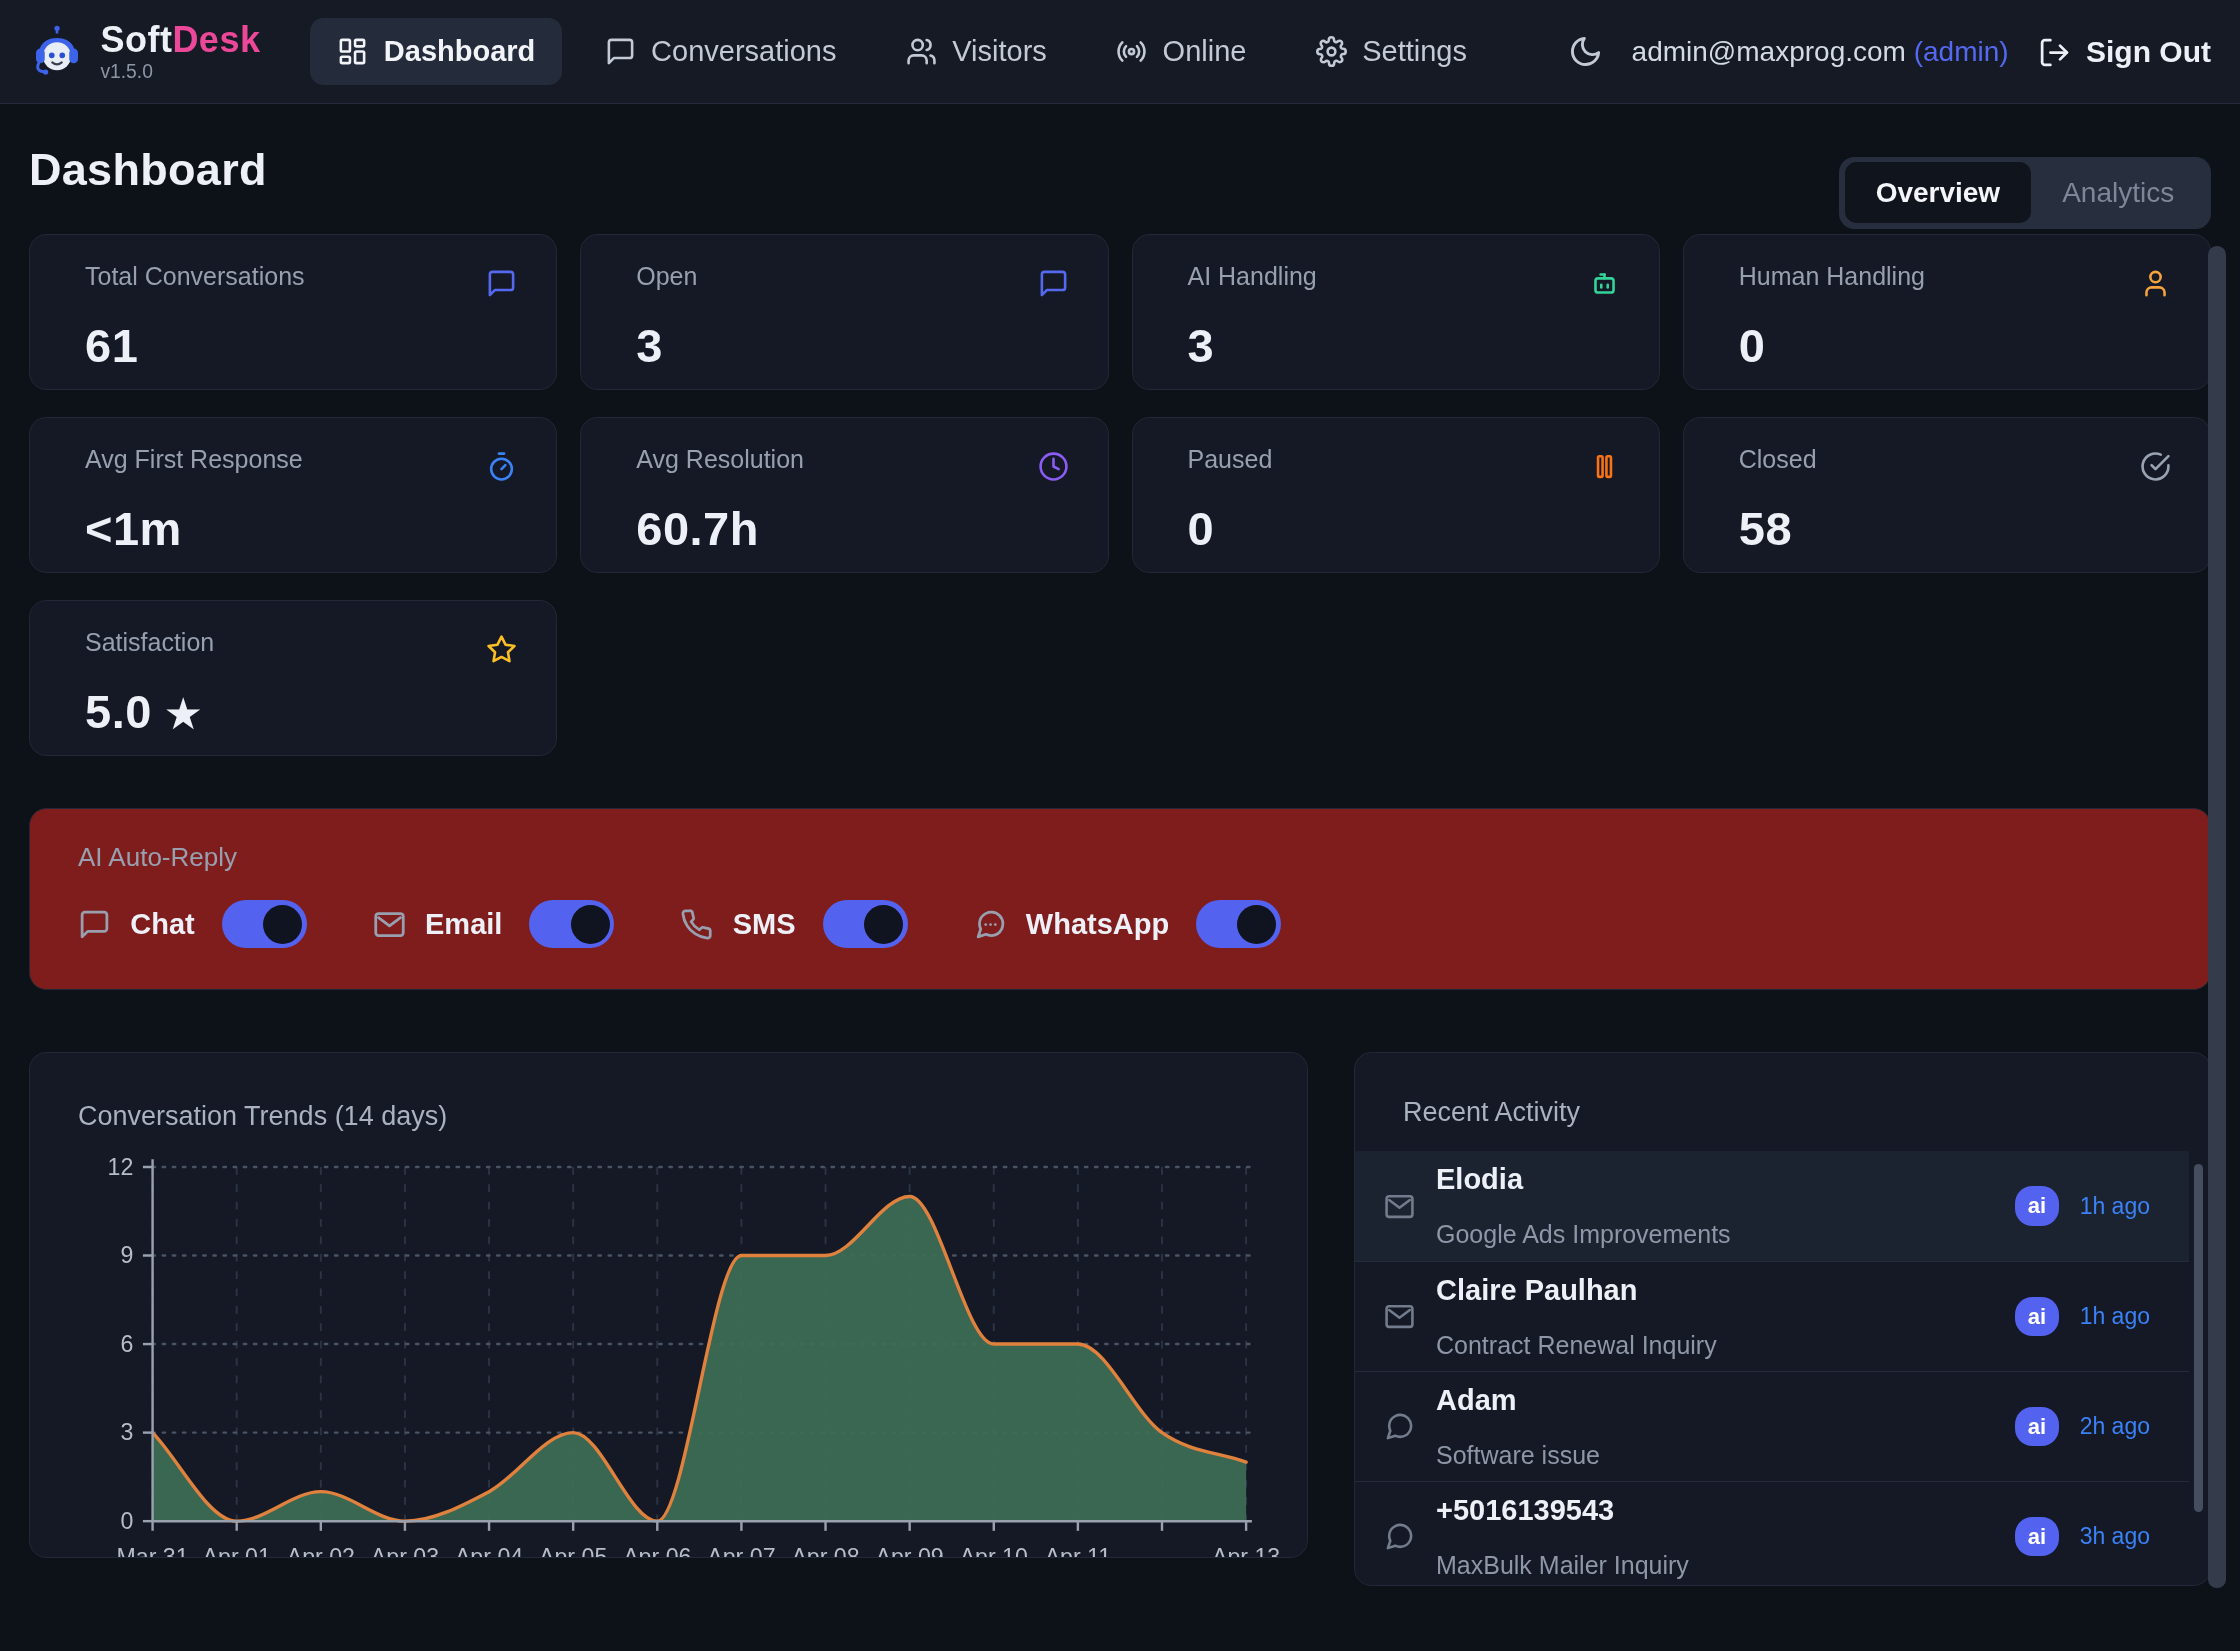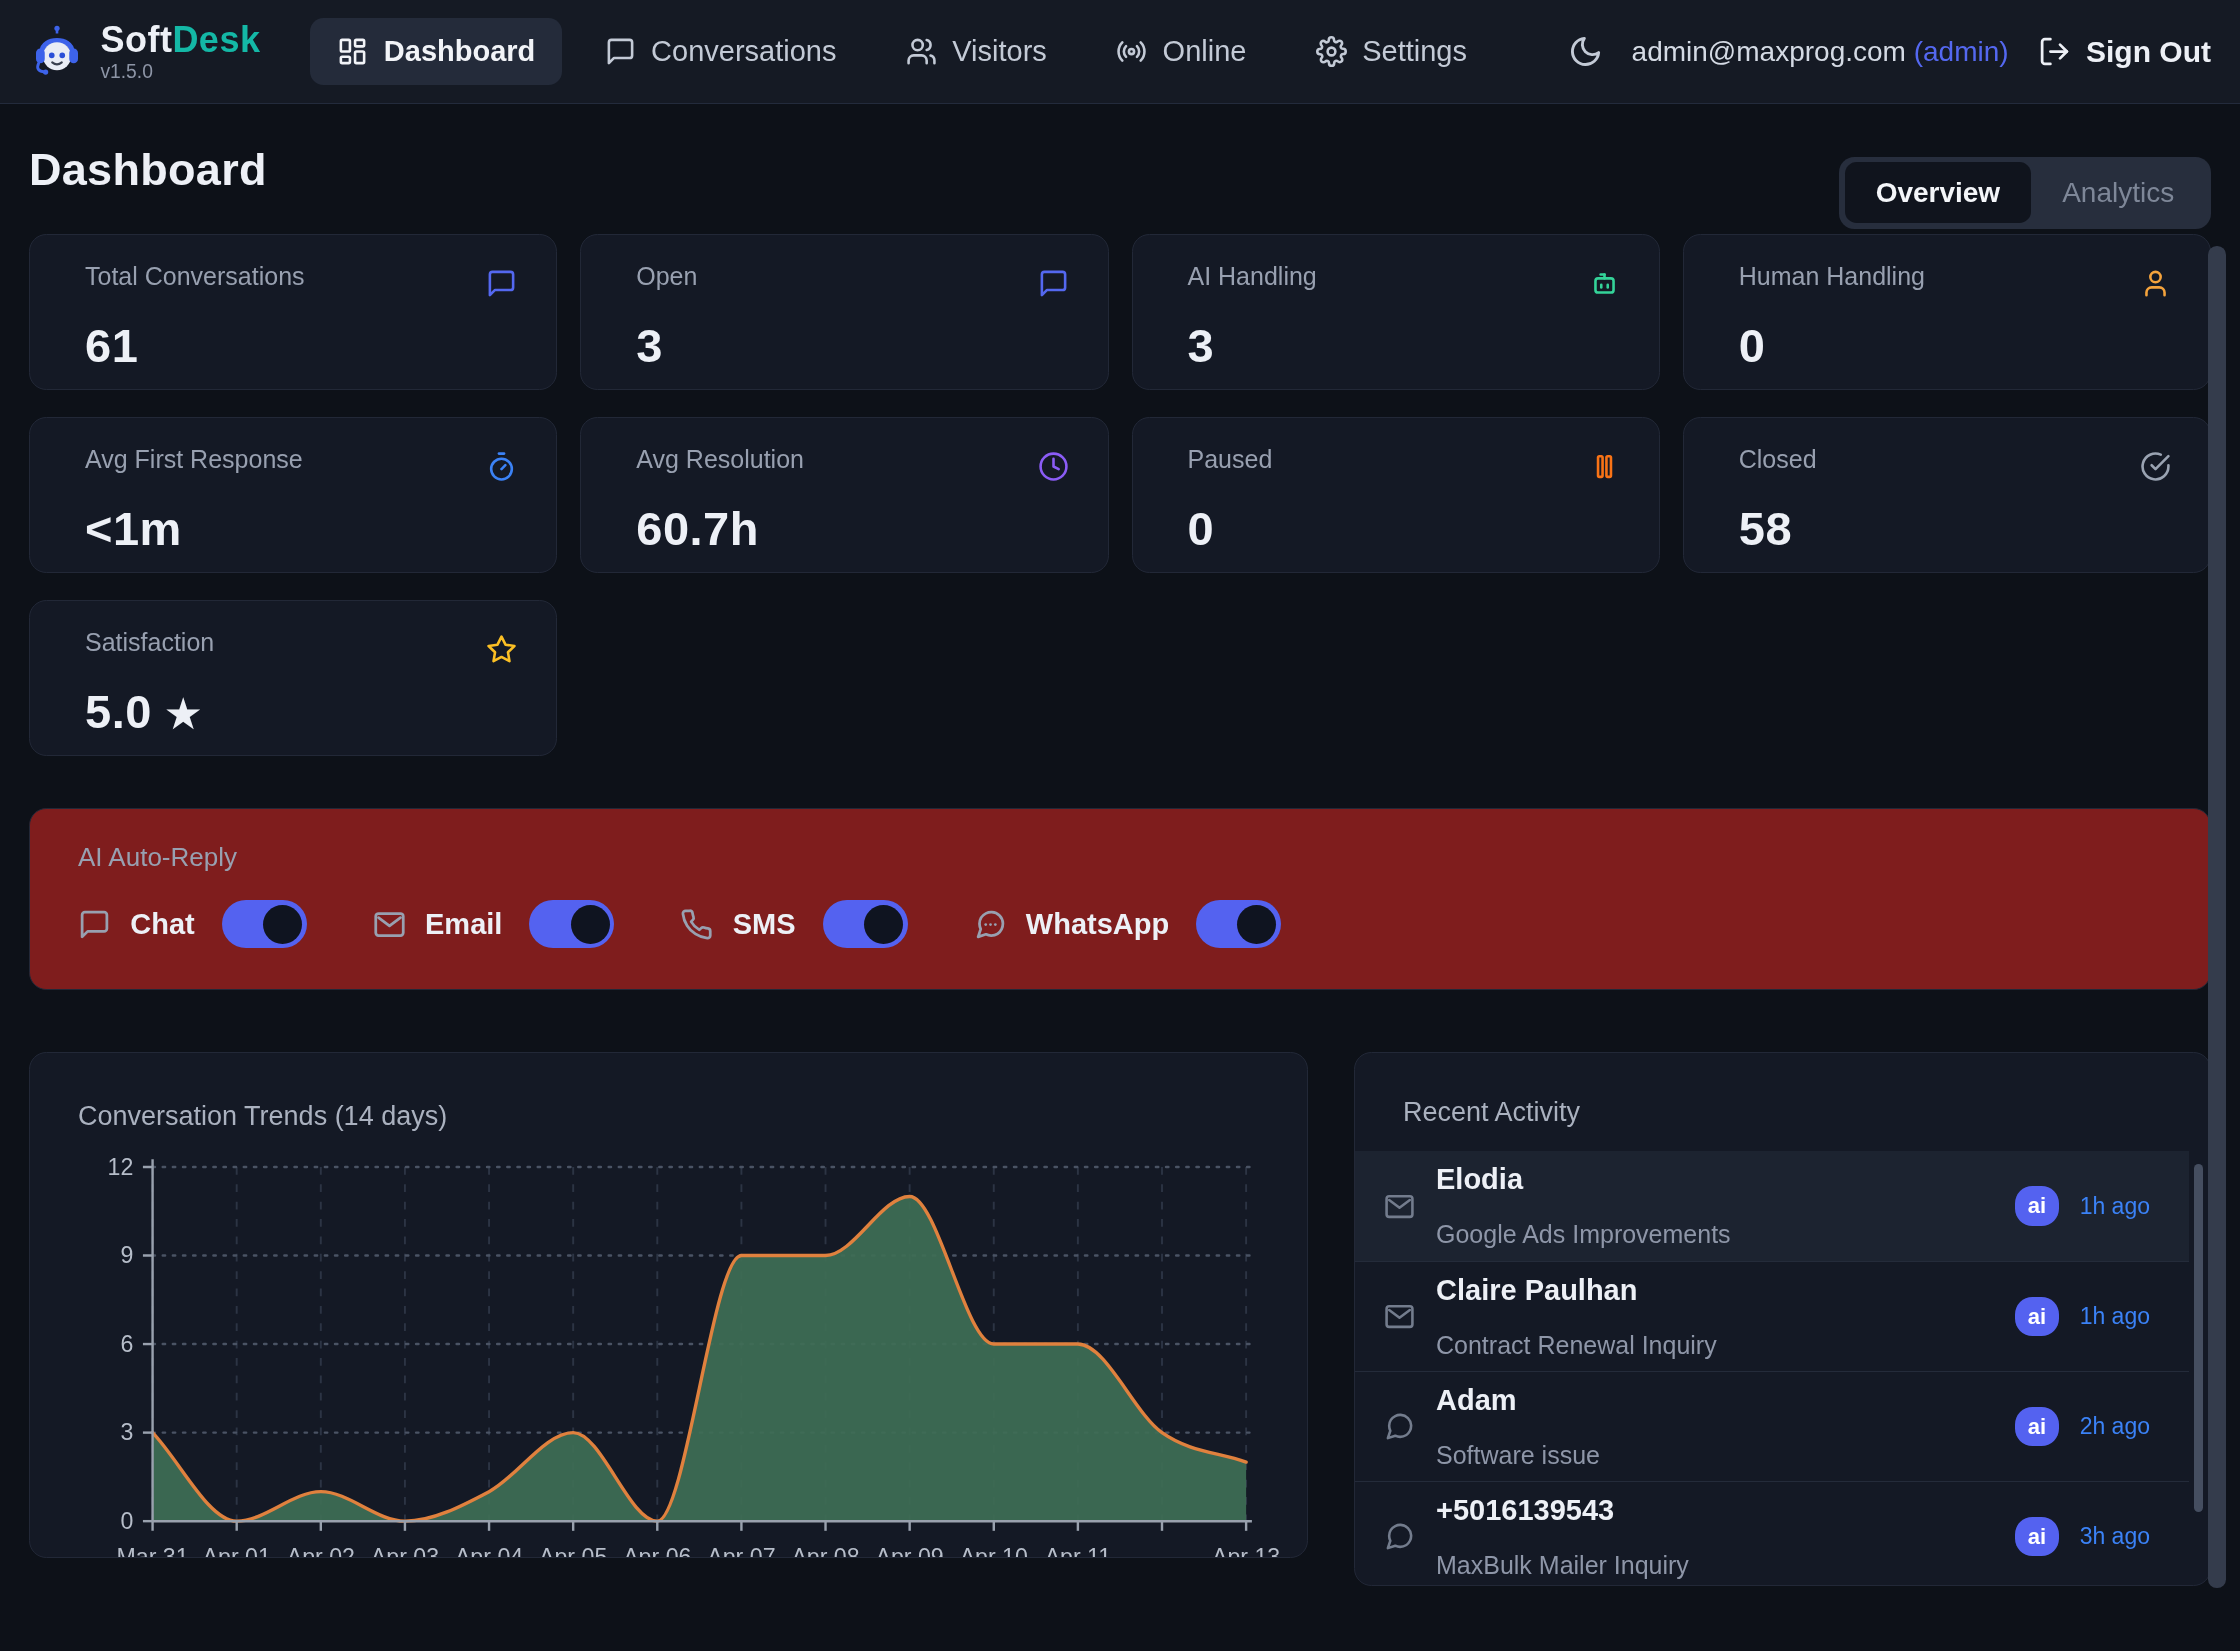--- a/index.html
+++ b/index.html
@@ -5,33 +5,33 @@
   html,body { margin:0; padding:0; background:#0a0d14; }
   .app { position:relative; width:2240px; height:1651px; background:#0d1118; overflow:hidden;
          font-family:"Liberation Sans", sans-serif; color:#edf0f6; }
 
   
   .topnav { position:relative; height:104px; background:#151a24; border-bottom:1.9px solid #232b3c;
             display:flex; align-items:center; padding:0 29px; box-sizing:border-box; }
   .brand { display:flex; align-items:center; gap:15.4px; }
   .logo svg { width:56px; height:56px; display:block; }
   .brand-name { font-size:36px; font-weight:bold; letter-spacing:0.5px; line-height:39px; }
-  .brand-name .accent { color:#14b8a6; }
+  .brand-name .accent { color:#ec4899; }
   .brand-version { font-size:19.3px; color:#8d95a6; margin-top:2.9px; }
   .nav-items { display:flex; align-items:center; gap:15.4px; margin-left:50px; }
   .nav-item { display:flex; align-items:center; gap:15.4px; padding:17.4px 27px; border-radius:13.5px;
               font-size:29px; color:#c3cad6; cursor:pointer; white-space:nowrap; }
   .nav-item.active { background:#242b3a; color:#f2f4f8; font-weight:bold; }
   .nav-item svg { width:31px; height:31px; }
   .nav-right { margin-left:auto; display:flex; align-items:center; gap:29px; }
   .moon-btn { display:flex; cursor:pointer; color:#c3cad6; }
   .moon-btn svg { width:35px; height:35px; }
   .email { font-size:28px; color:#d4dae4; }
   .email .role { color:#5468f0; cursor:pointer; }
-  .signout { display:flex; align-items:flex-start; gap:15.4px; font-size:30px; font-weight:bold; cursor:pointer; }
+  .signout { display:flex; align-items:flex-end; gap:15.4px; font-size:30px; font-weight:bold; cursor:pointer; }
   .signout svg { width:33px; height:33px; }
 
   
   .content { padding:39px 29px 0; box-sizing:border-box; }
   .header-row { position:relative; }
   .page-title { font-size:45px; font-weight:800; line-height:54px; letter-spacing:0.3px; }
   .page-subtitle { font-size:26px; color:#98a0b0; line-height:31px; margin-top:9.7px; }
   .view-toggle { position:absolute; right:0; top:13.5px; background:#272e3d; border-radius:15.4px;
                  padding:5.8px; display:flex; }
   .view-btn { font-size:28px; padding:14.5px 31px; border-radius:11.6px; color:#7e8798; cursor:pointer; }

